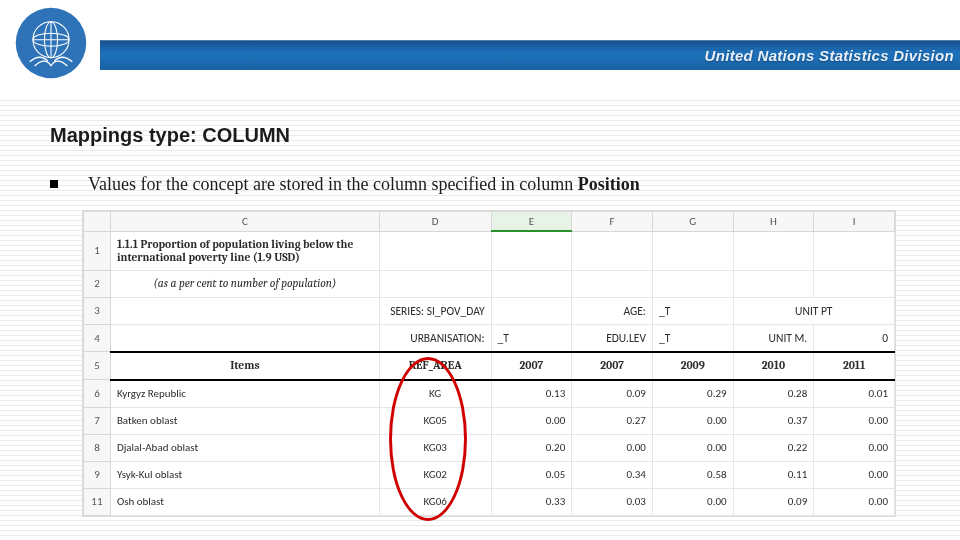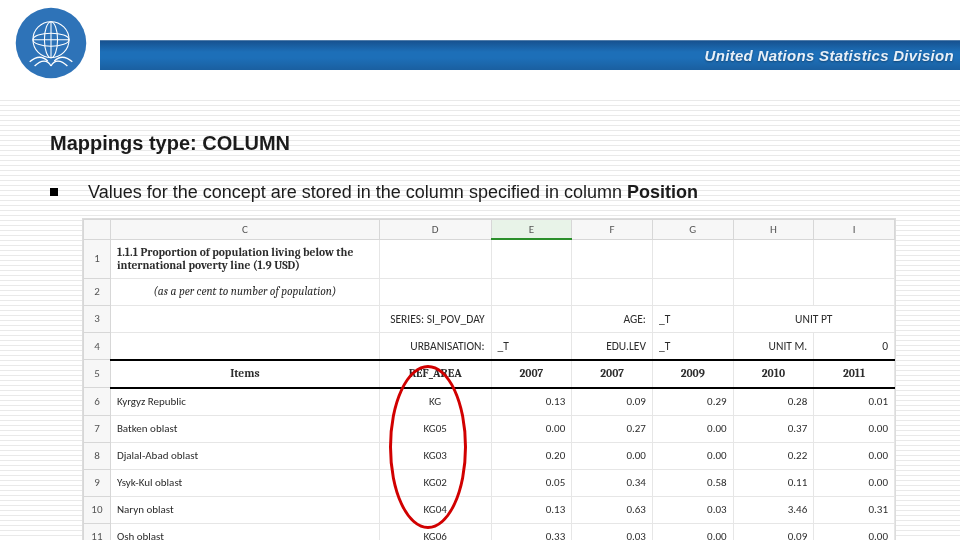--- a/index.html
+++ b/index.html
@@ -66,32 +66,33 @@
       #e9e9e9 4px,
       #e9e9e9 5px
     );
   }
   .content {
     position: relative;
     padding: 28px 50px 0 50px;
   }
 
   h2.slide-title {
-    margin: 8px 0 26px 0;
+    margin: 0 0 26px 0;
     font-family: Verdana, Geneva, sans-serif;
     font-weight: 700;
     font-size: 20px;
     color: #1b1b1b;
   }
 
   .bullet-row {
     display: flex;
     align-items: flex-start;
     gap: 30px;
     margin-bottom: 14px;
+    font-family: Liberation Serif, serif;
   }
   .square-bullet {
     width: 8px; height: 8px;
     background: #000;
     margin-top: 7px;
     flex: 0 0 8px;
   }
   .bullet-text {
     font-size: 18px;
     line-height: 1.3;
@@ -311,30 +312,20 @@
             <th class="rowhdr">9</th>
             <td class="tl">Ysyk-Kul oblast</td>
             <td class="tc">KG02</td>
             <td>0.05</td>
             <td>0.34</td>
             <td>0.58</td>
             <td>0.11</td>
             <td>0.00</td>
           </tr>
           <tr>
-            <th class="rowhdr">10</th>
-            <td class="tl">Naryn oblast</td>
-            <td class="tc">KG04</td>
-            <td>0.13</td>
-            <td>0.63</td>
-            <td>0.03</td>
-            <td>3.46</td>
-            <td>0.31</td>
-          </tr>
-          <tr>
             <th class="rowhdr">11</th>
             <td class="tl">Osh oblast</td>
             <td class="tc">KG06</td>
             <td>0.33</td>
             <td>0.03</td>
             <td>0.00</td>
             <td>0.09</td>
             <td>0.00</td>
           </tr>
         </tbody>

